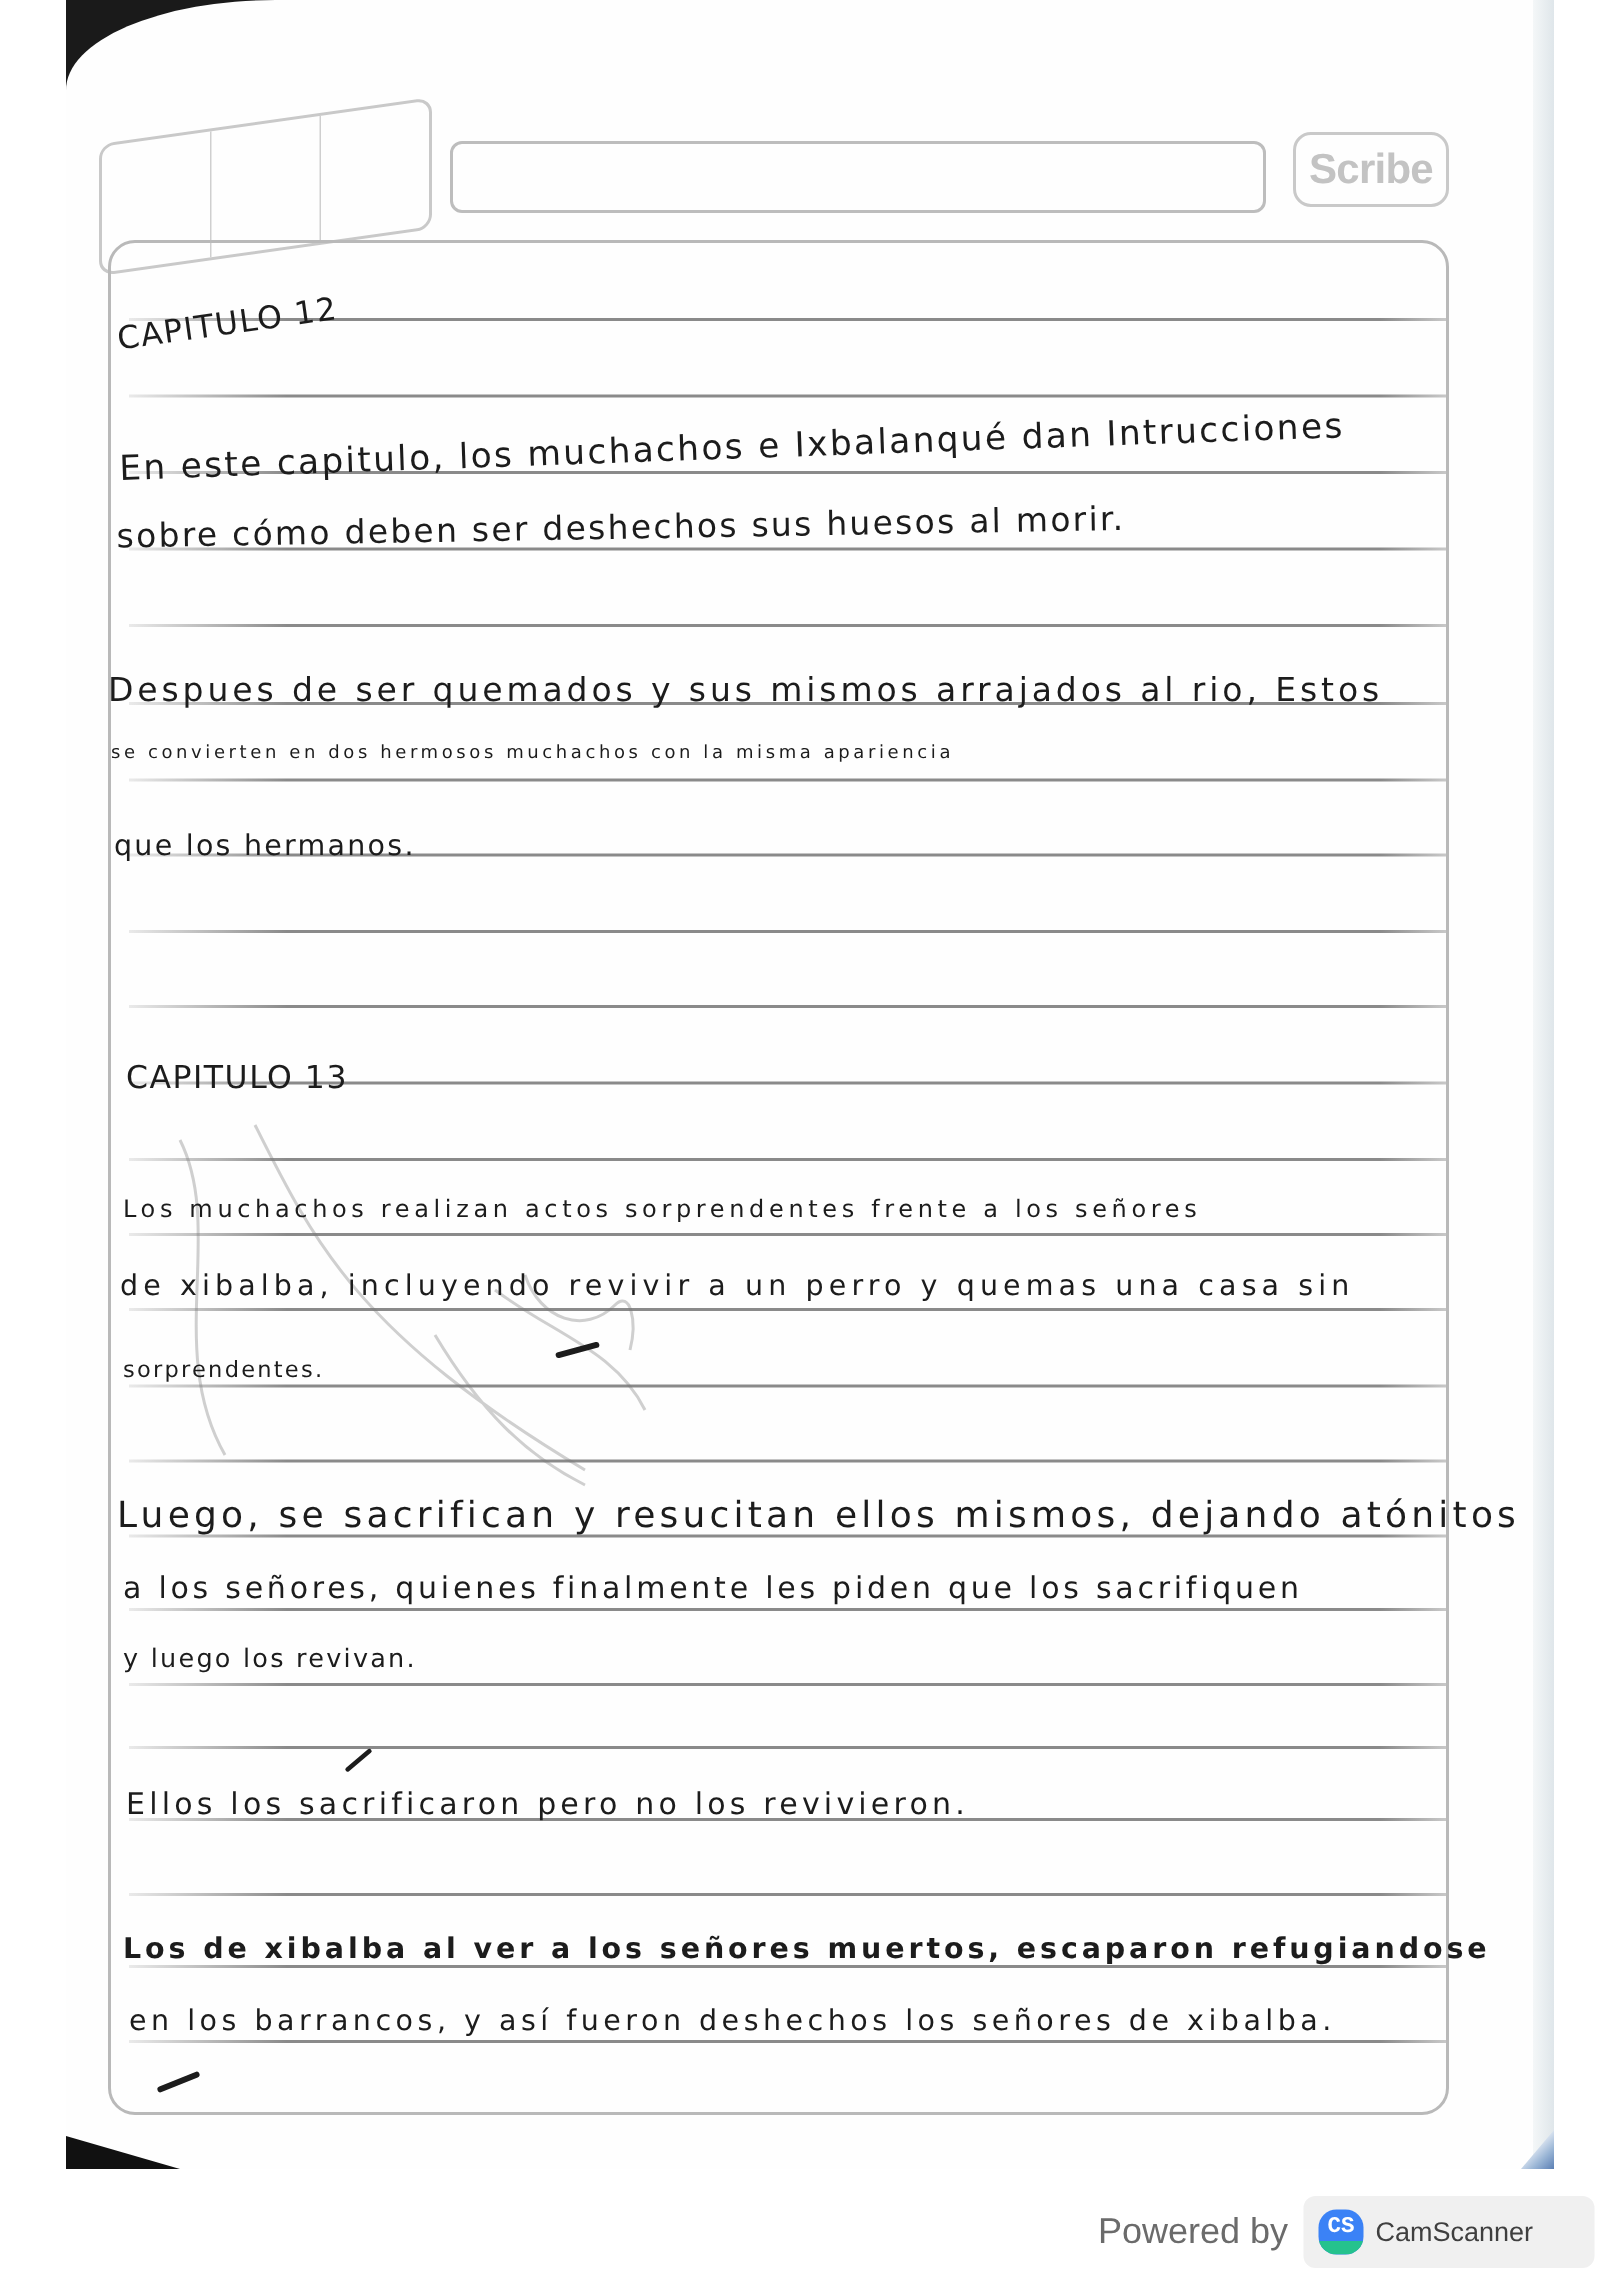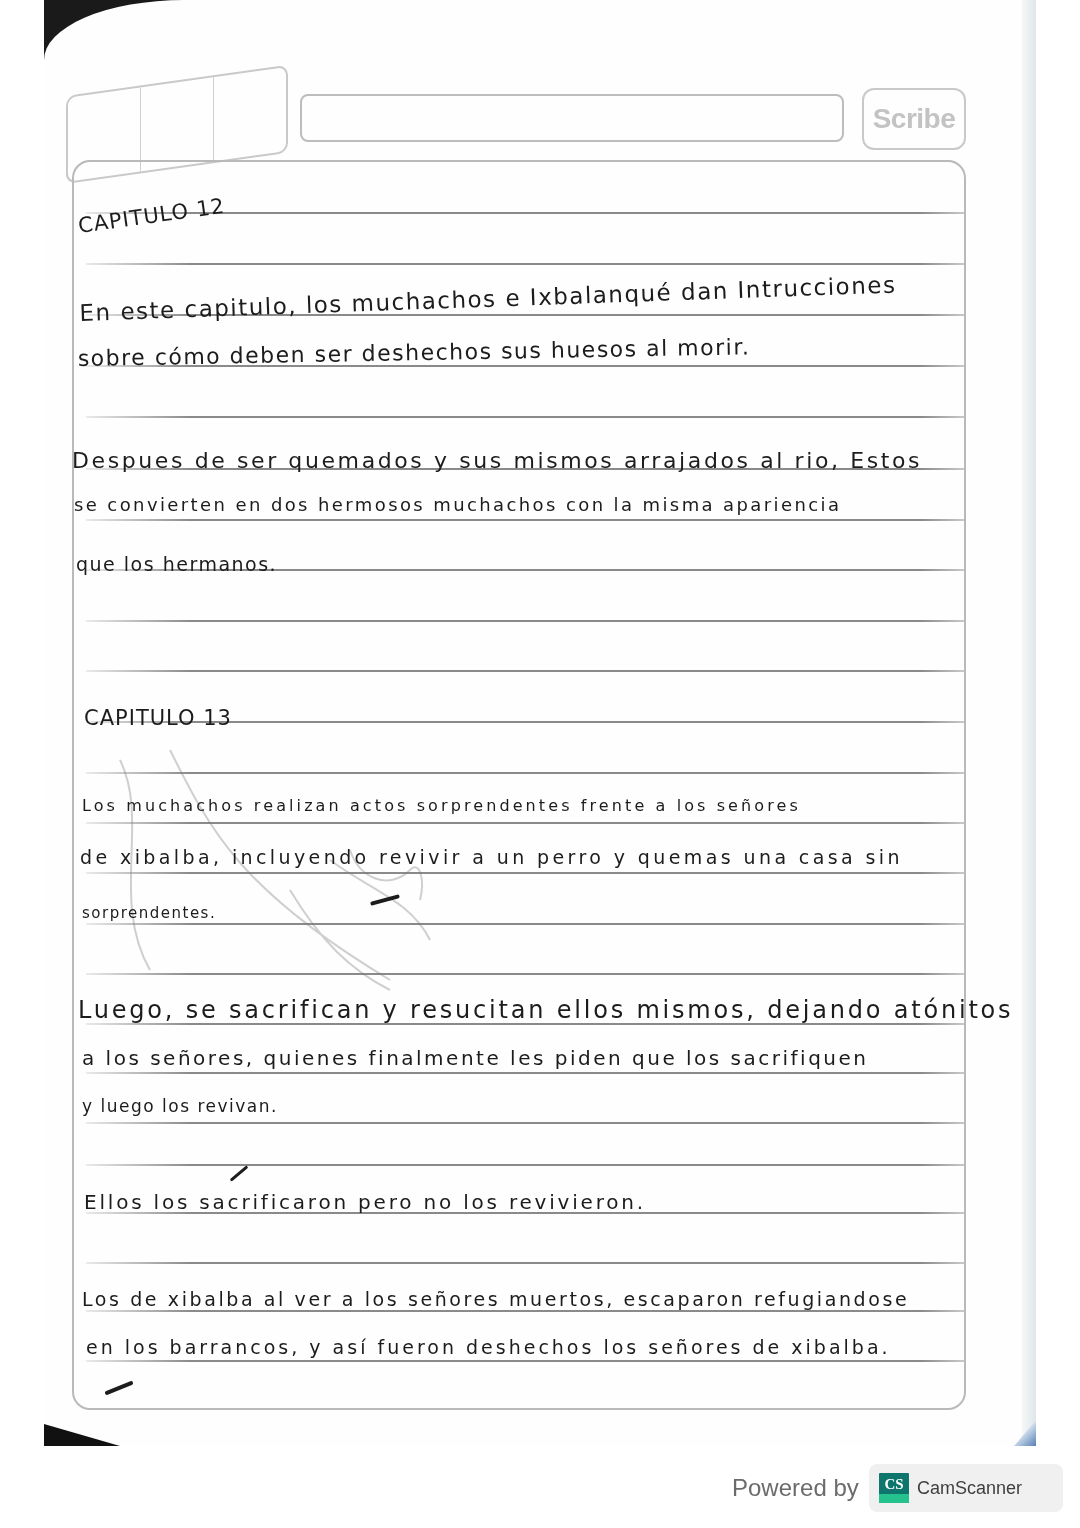--- a/index.html
+++ b/index.html
@@ -41,21 +41,21 @@
       transform: skewY(-8deg); transform-origin: left top;
       display: flex;
     }
     .date-cell { flex: 1; border-right: 1.5px solid #cfcfcf; }
     .date-cell:last-child { border-right: none; }
     .title-box {
       position: absolute; left: 234px; top: 6px; width: 544px; height: 48px;
       border: 2px solid #bdbdbd; border-radius: 8px;
     }
     .brand-badge {
-      position: absolute; left: 796px; top: 0; width: 104px; height: 62px;
+      position: absolute; left: 796px; top: 0; width: 104px; height: 50px;
       border: 2px solid #c9c9c9; border-radius: 12px;
       display: flex; align-items: center; justify-content: center;
       color: #c3c3c3; font-family: "Liberation Sans", sans-serif; font-weight: bold; font-size: 28px;
       letter-spacing: -0.5px;
     }
 
     
     .ruled-panel {
       position: absolute; left: 72px; top: 160px; width: 894px; height: 1250px;
       border: 2px solid #b9b9b9; border-radius: 18px;
@@ -78,22 +78,22 @@
     
     .footer-powered {
       position: absolute; left: 732px; top: 1474px; font-family: "Liberation Sans", sans-serif;
       font-size: 24px; color: #6b6b6b;
     }
     .footer-badge {
       position: absolute; left: 869px; top: 1464px; width: 194px; height: 48px;
       background: #f0f0f0; border-radius: 8px; display: flex; align-items: center; padding-left: 10px;
     }
     .cs-logo {
-      width: 30px; height: 30px; border-radius: 1px; background: #0f766e; color: #ffffff;
-      font-family: Liberation Serif, serif; font-weight: bold; font-size: 15px;
+      width: 30px; height: 30px; border-radius: 12px; background: #3b82f6; color: #ffffff;
+      font-family: Liberation Mono, monospace; font-weight: bold; font-size: 15px;
       display: flex; align-items: flex-start; justify-content: center; padding-top: 3px;
       position: relative; overflow: hidden;
     }
     .cs-logo::after {
       content: ""; position: absolute; left: 0; bottom: 0; width: 100%; height: 9px; background: #25c28d;
     }
     .cs-logo span { position: relative; z-index: 1; }
     .cs-name {
       margin-left: 8px; font-family: "Liberation Sans", sans-serif; font-size: 18px; color: #3f3f3f; font-weight: 500;
     }
@@ -147,32 +147,32 @@
 
 <svg class="scribble" viewBox="0 0 360 260">
   <path d="M30 20 C 60 80, 20 160, 60 230 M80 10 C 120 90, 150 150, 300 240 M200 150 C 230 200, 260 230, 300 250 M240 120 C 280 150, 320 160, 340 200" stroke="rgba(120,120,120,0.35)" stroke-width="2" fill="none"></path>
   <path d="M260 110 C 270 140, 300 150, 320 130 C 330 120, 335 140, 330 160" stroke="rgba(120,120,120,0.35)" stroke-width="2" fill="none"></path>
 </svg>
 
 <div class="hw heading" style="left:80px; top:214px; transform: rotate(-8deg);">CAPITULO 12</div>
 <div class="hw" style="left:80px; top:300px; font-size:23px; transform: rotate(-2deg);">En este capitulo, los muchachos e Ixbalanqué dan Intrucciones</div>
 <div class="hw" style="left:78px; top:346px; font-size:22px; transform: rotate(-1deg);">sobre cómo deben ser deshechos sus huesos al morir.</div>
 <div class="hw" style="left:72px; top:448px; font-size:22px; letter-spacing:2.6px;">Despues de ser quemados y sus mismos arrajados al rio, Estos</div>
-<div class="hw" style="left:74px; top:494px; font-size:18px; letter-spacing:2.4px;">se convierten en dos hermosos muchachos con la misma apariencia</div>
+<div class="hw" style="left:74px; top:494px; font-size:12px; letter-spacing:2.4px;">se convierten en dos hermosos muchachos con la misma apariencia</div>
 <div class="hw" style="left:76px; top:553px; font-size:19px;">que los hermanos.</div>
 
 <div class="hw heading" style="left:84px; top:706px;">CAPITULO 13</div>
 <div class="hw" style="left:82px; top:796px; font-size:16px; letter-spacing:3.1px;">Los muchachos realizan actos sorprendentes frente a los señores</div>
 <div class="hw" style="left:80px; top:846px; font-size:19px; letter-spacing:3.4px;">de xibalba, incluyendo revivir a un perro y quemas una casa sin</div>
 <div class="hw" style="left:82px; top:904px; font-size:15px;">sorprendentes.</div>
 <div class="hw" style="left:78px; top:996px; font-size:24px; letter-spacing:2.8px;">Luego, se sacrifican y resucitan ellos mismos, dejando atónitos</div>
 <div class="hw" style="left:82px; top:1046px; font-size:20px; letter-spacing:2.5px;">a los señores, quienes finalmente les piden que los sacrifiquen</div>
 <div class="hw" style="left:82px; top:1096px; font-size:17px;">y luego los revivan.</div>
 <div class="hw" style="left:84px; top:1190px; font-size:20px; letter-spacing:2.8px;">Ellos los sacrificaron pero no los revivieron.</div>
-<div class="hw" style="left:82px; top:1288px; font-size:19px; letter-spacing:2.6px;">Los de xibalba al ver a los señores muertos, escaparon refugiandose</div>
+<div class="hw" style="left:82px; top:1288px; font-size:19px; letter-spacing:2.6px;font-weight:bold;">Los de xibalba al ver a los señores muertos, escaparon refugiandose</div>
 <div class="hw" style="left:86px; top:1336px; font-size:19px; letter-spacing:3px;">en los barrancos, y así fueron deshechos los señores de xibalba.</div>
 
 <div class="check-mark" style="left:370px; top:898px; transform: rotate(-15deg);"></div>
 <div class="check-mark" style="left:228px; top:1172px; width:22px; height:3px; transform: rotate(-40deg);"></div>
 <div class="check-mark" style="left:104px; top:1386px; transform: rotate(-22deg);"></div>
 
 <div class="footer-powered">Powered by</div>
 <div class="footer-badge">
   <div class="cs-logo">
       <span>CS</span>

